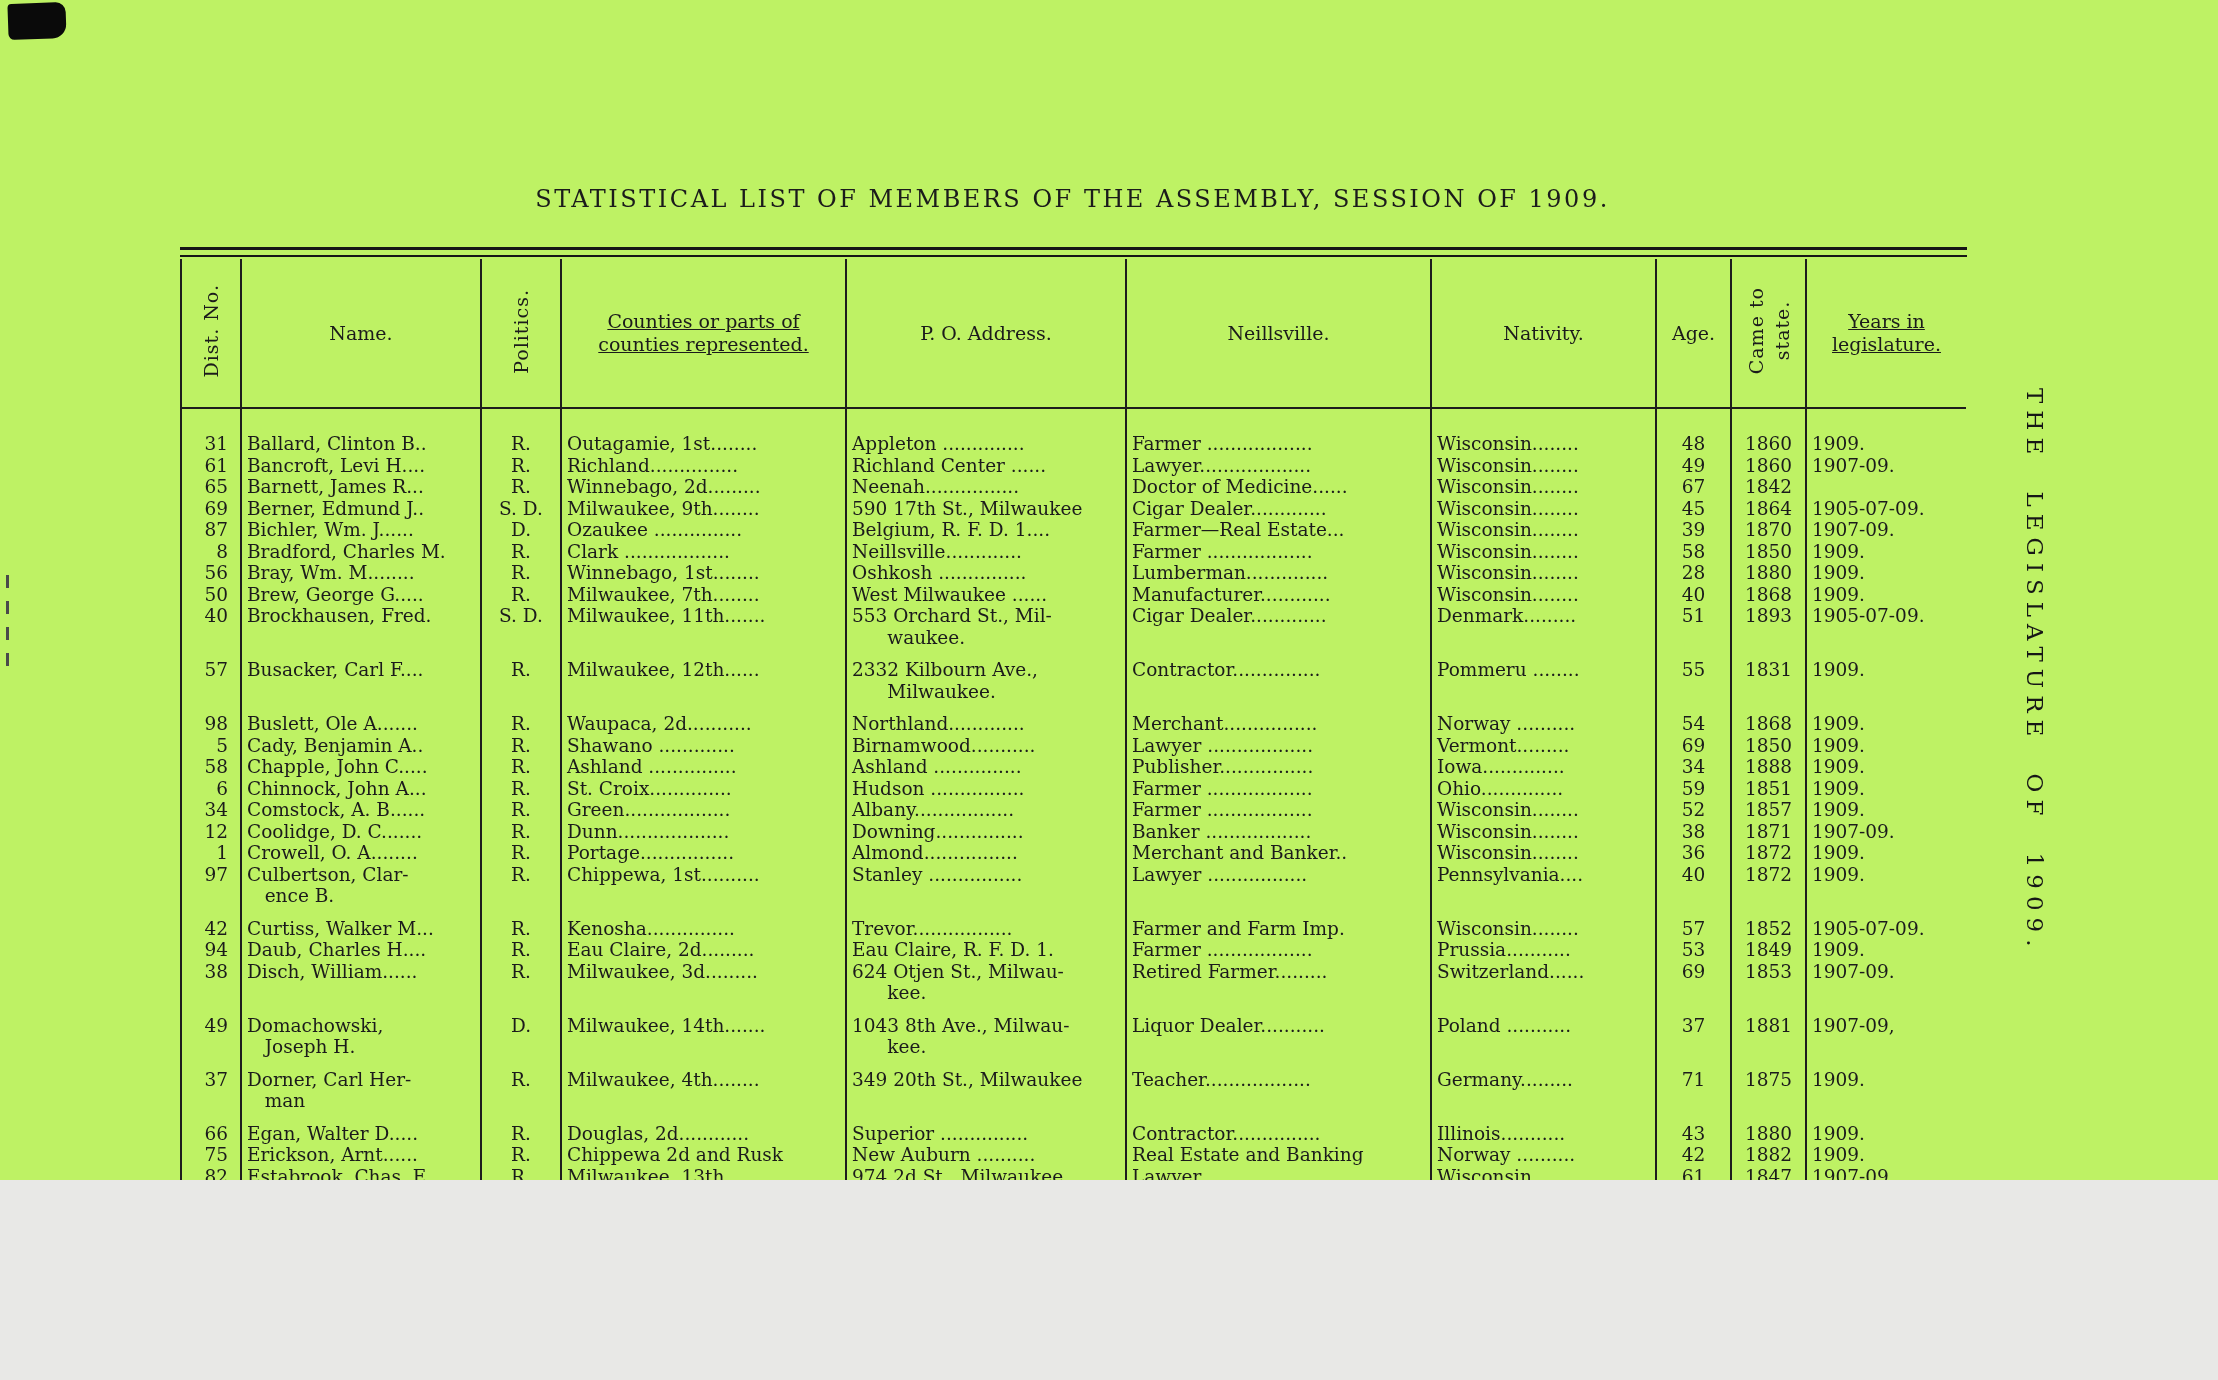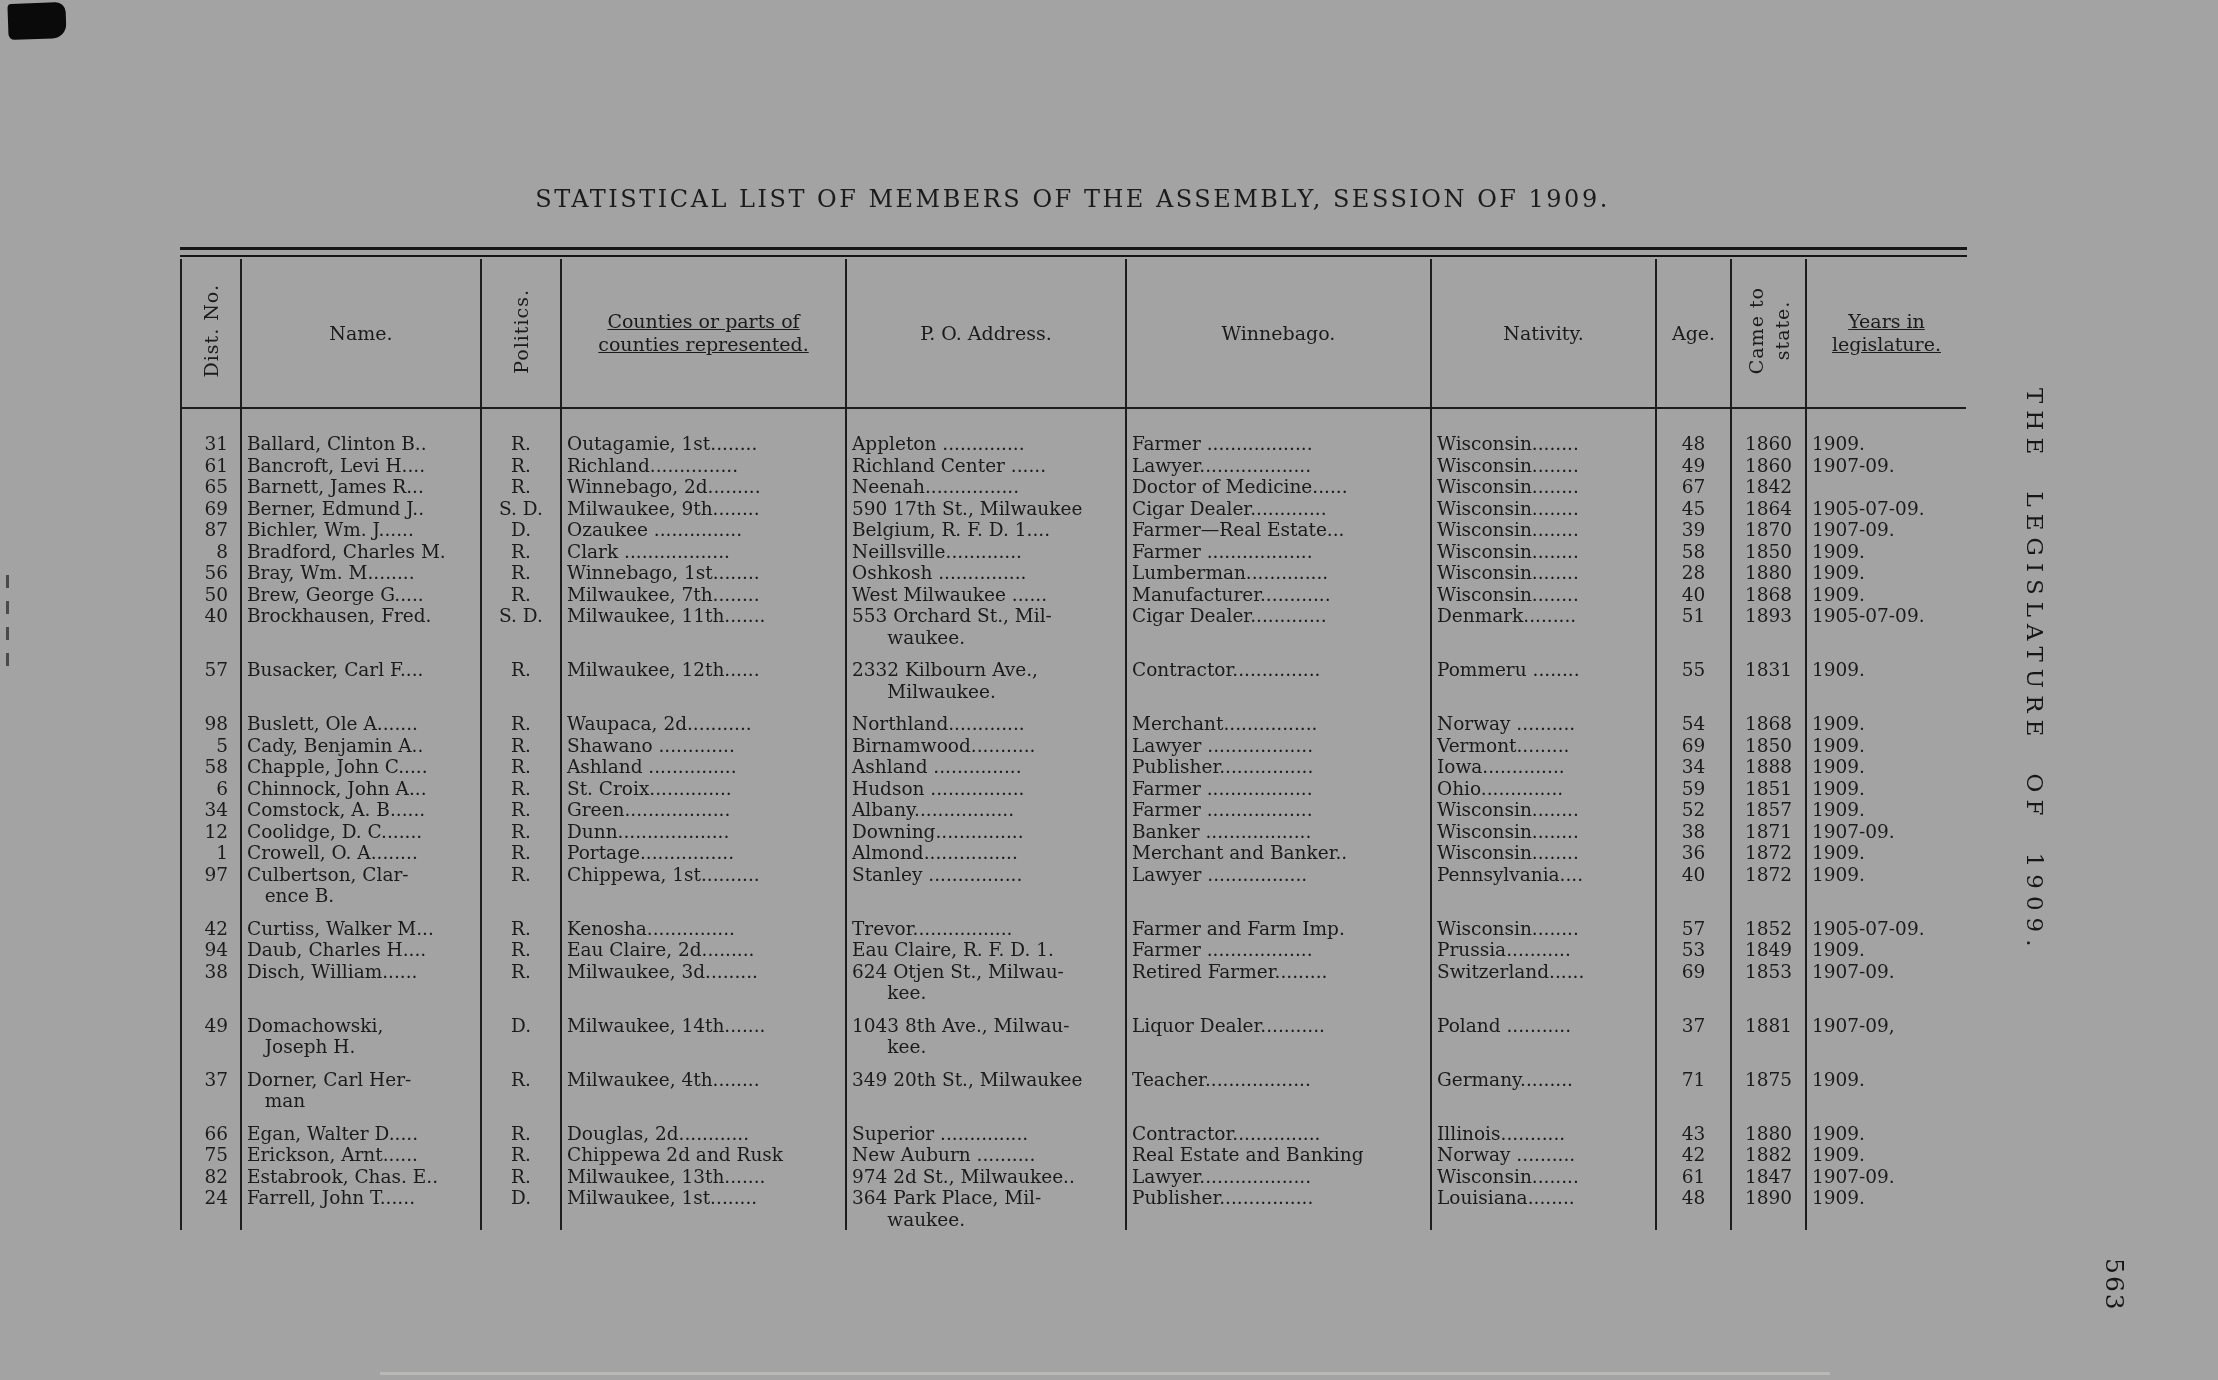--- a/index.html
+++ b/index.html
@@ -1,20 +1,20 @@
 <!DOCTYPE html>
 <html><head>
 <meta charset="utf-8">
 <style>
   html,body { margin:0; padding:0; }
   body { background:#e8e8e6; }
   .page {
     position:relative;
-    width:2218px; height:1380px;
-    background:#a3a3a3;
+    width:2218px; height:1180px;
+    background:#bef264;
     font-family:"DejaVu Serif","Liberation Serif",serif;
     color:#1b1b1b;
     overflow:hidden;
   }
   .corner-mark {
     position:absolute; left:8px; top:3px;
     width:58px; height:36px;
     background:#0a0a0a;
     border-radius:4px 10px 14px 6px;
     transform:rotate(-2deg);
@@ -126,21 +126,21 @@
         <col style="width:160px">
       </colgroup>
       <thead>
         <tr>
           <th><span class="vtext">Dist. No.</span></th>
           <th>Name.</th>
           <th><span class="vtext">Politics.</span></th>
           <th class="hdr-two-line">Counties or parts of
 counties represented.</th>
           <th>P. O. Address.</th>
-          <th>Winnebago.</th>
+          <th>Neillsville.</th>
           <th>Nativity.</th>
           <th>Age.</th>
           <th><span class="vtext">Came to
 state.</span></th>
           <th class="hdr-two-line">Years in
 legislature.</th>
         </tr>
       </thead>
       <tbody>
         <tr class="spacer-row">

